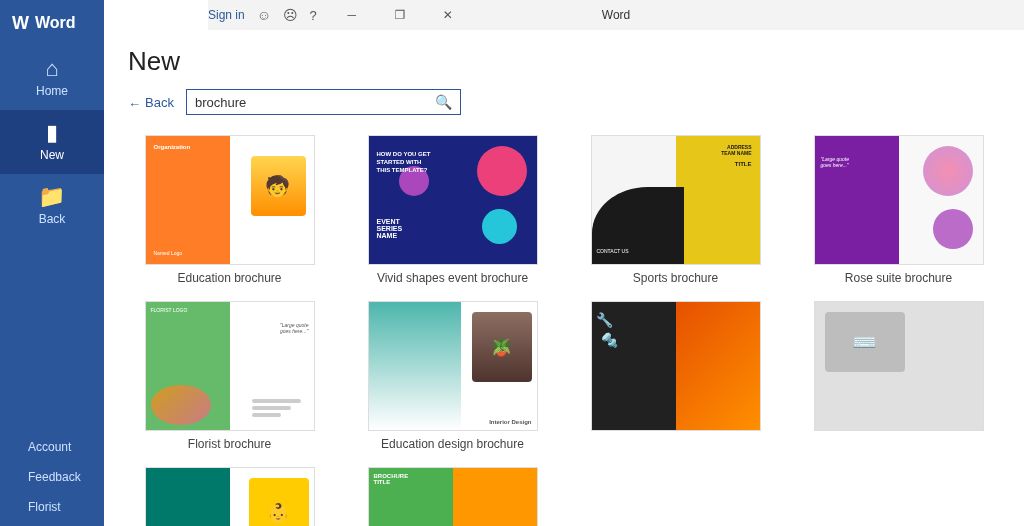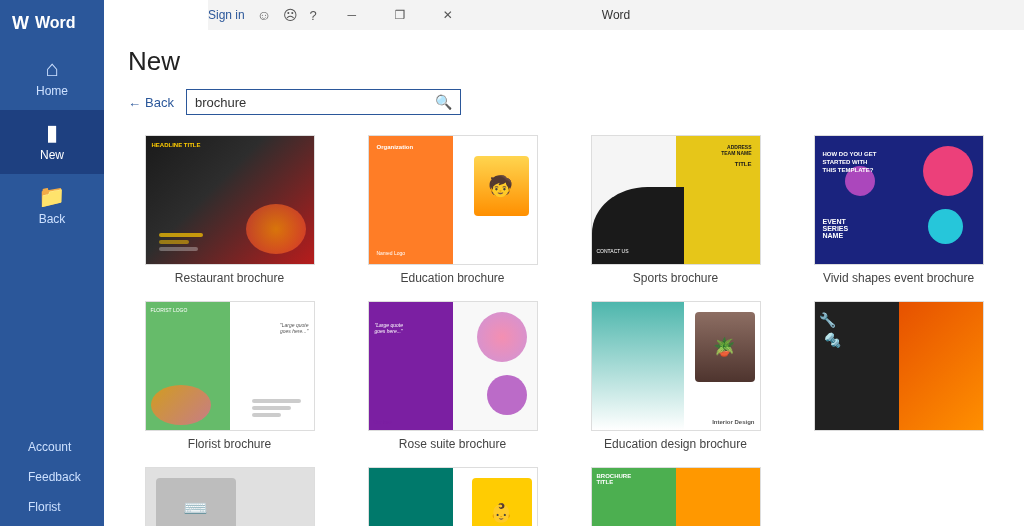--- a/index.html
+++ b/index.html
@@ -287,77 +287,76 @@
         <button class="search-btn">
           <span>🔍</span>
         </button>
       </div>
     </div>
   </div>
 
   <div class="templates-area">
     <div class="templates-grid">
 
-      <div class="template-item">
-        <div class="template-thumb tmpl-restaurant">
-          <div class="thumb-inner">
-            <div style="position:absolute;top:0;left:0;right:0;bottom:0;background:linear-gradient(135deg,#1a1a1a 0%,#2d2d2d 40%,#b71c1c 100%);"></div>
-            <div style="position:absolute;top:6px;left:6px;font-size:6px;color:#ffcc00;font-weight:bold;text-transform:uppercase;">HEADLINE TITLE</div>
-            <div style="position:absolute;bottom:10px;right:8px;width:60px;height:50px;background:radial-gradient(circle,#ff9800,#e53935);border-radius:50%;opacity:0.7;"></div>
-            <div class="mini-lines" style="position:absolute;bottom:5px;left:5px;width:60px;">
-              <div class="mini-line" style="background:rgba(255,200,0,0.7);"></div>
-              <div class="mini-line" style="background:rgba(255,200,0,0.5);width:70%;"></div>
-              <div class="mini-line" style="background:rgba(255,255,255,0.3);width:90%;"></div>
-            </div>
-          </div>
-        </div>
-        <span class="template-label">Restaurant brochure</span>
-      </div>
 
       <div class="template-item">
         <div class="template-thumb tmpl-education">
           <div class="thumb-inner">
             <div style="position:absolute;top:0;left:0;right:0;bottom:0;background:#fff;"></div>
             <div style="position:absolute;top:0;left:0;width:50%;height:100%;background:#ff6600;opacity:0.85;"></div>
             <div style="position:absolute;top:8px;left:8px;font-size:6px;color:#fff;font-weight:bold;">Organization</div>
             <div style="position:absolute;bottom:8px;left:8px;font-size:5px;color:#fff;">Named Logo</div>
             <div style="position:absolute;top:20px;right:8px;width:55px;height:60px;background:linear-gradient(#ffd54f,#ff8f00);border-radius:4px;display:flex;align-items:center;justify-content:center;">
               <div style="font-size:20px;">🧒</div>
             </div>
           </div>
         </div>
         <span class="template-label">Education brochure</span>
       </div>
 
       <div class="template-item">
+        <div class="template-thumb tmpl-vivid">
+          <div class="thumb-inner">
+            <div style="position:absolute;top:0;left:0;right:0;bottom:0;background:#1a237e;"></div>
+            <div style="position:absolute;top:10px;right:10px;width:50px;height:50px;background:#ec407a;border-radius:50%;"></div>
+            <div style="position:absolute;top:30px;left:30px;width:30px;height:30px;background:#ab47bc;border-radius:50%;"></div>
+            <div style="position:absolute;bottom:20px;right:20px;width:35px;height:35px;background:#26c6da;border-radius:50%;"></div>
+            <div style="position:absolute;top:15px;left:8px;font-size:6px;color:#fff;font-weight:bold;line-height:1.3;">HOW DO YOU GET<br>STARTED WITH<br>THIS TEMPLATE?</div>
+            <div style="position:absolute;bottom:25px;left:8px;font-size:7px;color:#fff;font-weight:bold;">EVENT<br>SERIES<br>NAME</div>
+          </div>
+        </div>
+        <span class="template-label">Vivid shapes event brochure</span>
+      </div>
+
+      <div class="template-item">
         <div class="template-thumb tmpl-sports">
           <div class="thumb-inner">
             <div style="position:absolute;top:0;left:0;right:0;bottom:0;background:#f5f5f5;"></div>
             <div style="position:absolute;top:0;right:0;width:50%;height:100%;background:#e6c619;"></div>
             <div style="position:absolute;bottom:0;left:0;width:55%;height:60%;background:#1a1a1a;border-radius:60% 0 0 0;"></div>
             <div style="position:absolute;top:8px;right:8px;font-size:5px;color:#1a1a1a;font-weight:bold;text-align:right;">ADDRESS<br>TEAM NAME</div>
             <div style="position:absolute;top:25px;right:8px;font-size:6px;color:#1a1a1a;font-weight:bold;">TITLE</div>
             <div style="position:absolute;bottom:10px;left:5px;font-size:5px;color:#fff;">CONTACT US</div>
           </div>
         </div>
         <span class="template-label">Sports brochure</span>
       </div>
 
       <div class="template-item">
-        <div class="template-thumb tmpl-vivid">
-          <div class="thumb-inner">
-            <div style="position:absolute;top:0;left:0;right:0;bottom:0;background:#1a237e;"></div>
-            <div style="position:absolute;top:10px;right:10px;width:50px;height:50px;background:#ec407a;border-radius:50%;"></div>
-            <div style="position:absolute;top:30px;left:30px;width:30px;height:30px;background:#ab47bc;border-radius:50%;"></div>
-            <div style="position:absolute;bottom:20px;right:20px;width:35px;height:35px;background:#26c6da;border-radius:50%;"></div>
-            <div style="position:absolute;top:15px;left:8px;font-size:6px;color:#fff;font-weight:bold;line-height:1.3;">HOW DO YOU GET<br>STARTED WITH<br>THIS TEMPLATE?</div>
-            <div style="position:absolute;bottom:25px;left:8px;font-size:7px;color:#fff;font-weight:bold;">EVENT<br>SERIES<br>NAME</div>
-          </div>
-        </div>
-        <span class="template-label">Vivid shapes event brochure</span>
+        <div class="template-thumb">
+          <div class="thumb-inner">
+            <div style="position:absolute;top:0;left:0;right:0;bottom:0;background:#f8f8f8;"></div>
+            <div style="position:absolute;top:0;left:0;width:50%;height:100%;background:#7b1fa2;"></div>
+            <div style="position:absolute;top:20px;left:6px;font-size:5px;color:#fff;font-style:italic;">"Large quote<br>goes here..."</div>
+            <div style="position:absolute;top:10px;right:10px;width:50px;height:50px;background:radial-gradient(circle,#f48fb1,#ce93d8);border-radius:50%;"></div>
+            <div style="position:absolute;bottom:15px;right:10px;width:40px;height:40px;background:#ab47bc;border-radius:50%;opacity:0.8;"></div>
+            <div style="position:absolute;bottom:5px;left:5px;font-size:5px;color:#7b1fa2;">Carlisso</div>
+          </div>
+        </div>
+        <span class="template-label">Rose suite brochure</span>
       </div>
 
       <div class="template-item">
         <div class="template-thumb">
           <div class="thumb-inner">
             <div style="position:absolute;top:0;left:0;right:0;bottom:0;background:#fff;"></div>
             <div style="position:absolute;top:0;left:0;width:50%;height:100%;background:#66bb6a;"></div>
             <div style="position:absolute;top:5px;left:5px;font-size:5px;color:#fff;">FLORIST LOGO</div>
             <div style="position:absolute;bottom:5px;left:5px;width:60px;height:40px;background:linear-gradient(135deg,#ff8f00,#f06292);border-radius:50%;opacity:0.7;"></div>
             <div style="position:absolute;top:20px;right:5px;font-size:5px;color:#555;font-style:italic;">"Large quote<br>goes here..."</div>
@@ -367,34 +366,20 @@
               <div class="mini-line dark" style="width:60%;"></div>
             </div>
           </div>
         </div>
         <span class="template-label">Florist brochure</span>
       </div>
 
       <div class="template-item">
         <div class="template-thumb">
           <div class="thumb-inner">
-            <div style="position:absolute;top:0;left:0;right:0;bottom:0;background:#f8f8f8;"></div>
-            <div style="position:absolute;top:0;left:0;width:50%;height:100%;background:#7b1fa2;"></div>
-            <div style="position:absolute;top:20px;left:6px;font-size:5px;color:#fff;font-style:italic;">"Large quote<br>goes here..."</div>
-            <div style="position:absolute;top:10px;right:10px;width:50px;height:50px;background:radial-gradient(circle,#f48fb1,#ce93d8);border-radius:50%;"></div>
-            <div style="position:absolute;bottom:15px;right:10px;width:40px;height:40px;background:#ab47bc;border-radius:50%;opacity:0.8;"></div>
-            <div style="position:absolute;bottom:5px;left:5px;font-size:5px;color:#7b1fa2;">Carlisso</div>
-          </div>
-        </div>
-        <span class="template-label">Rose suite brochure</span>
-      </div>
-
-      <div class="template-item">
-        <div class="template-thumb">
-          <div class="thumb-inner">
             <div style="position:absolute;top:0;left:0;right:0;bottom:0;background:#fff;"></div>
             <div style="position:absolute;top:0;left:0;width:55%;height:100%;background:linear-gradient(180deg,#4db6ac,#fff);"></div>
             <div style="position:absolute;top:10px;right:5px;width:60px;height:70px;background:linear-gradient(#8d6e63,#4e342e);border-radius:4px;display:flex;align-items:center;justify-content:center;">
               <div style="font-size:18px;">🪴</div>
             </div>
             <div style="position:absolute;bottom:5px;right:5px;font-size:6px;color:#555;font-weight:bold;">Interior Design</div>
           </div>
         </div>
         <span class="template-label">Education design brochure</span>
       </div>

